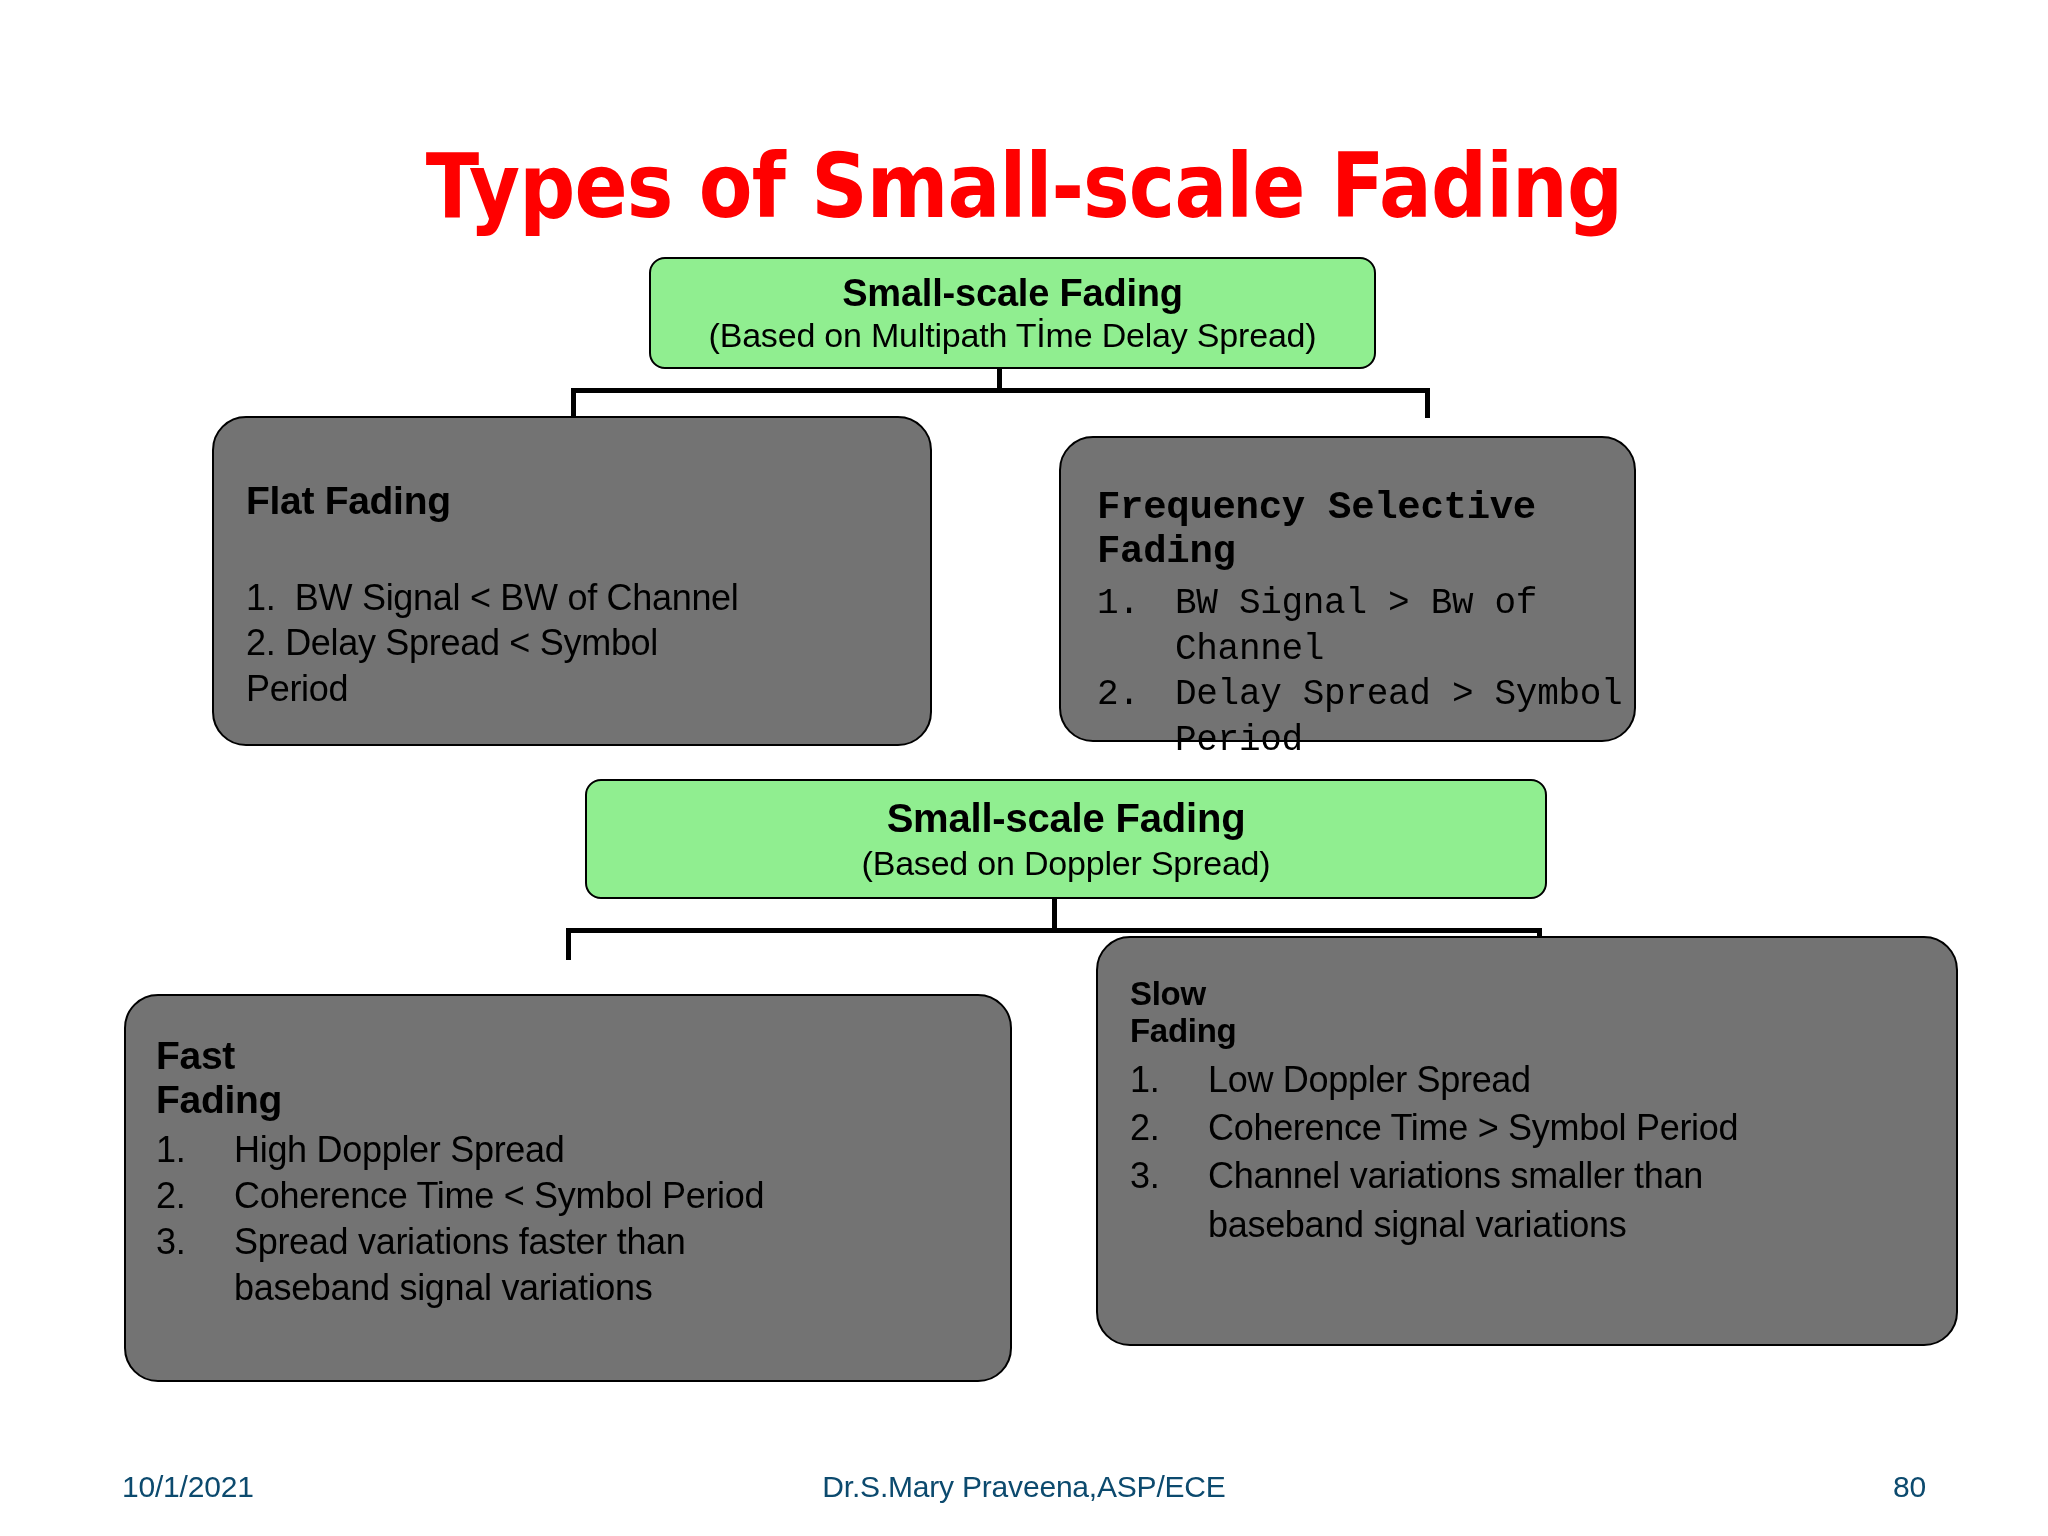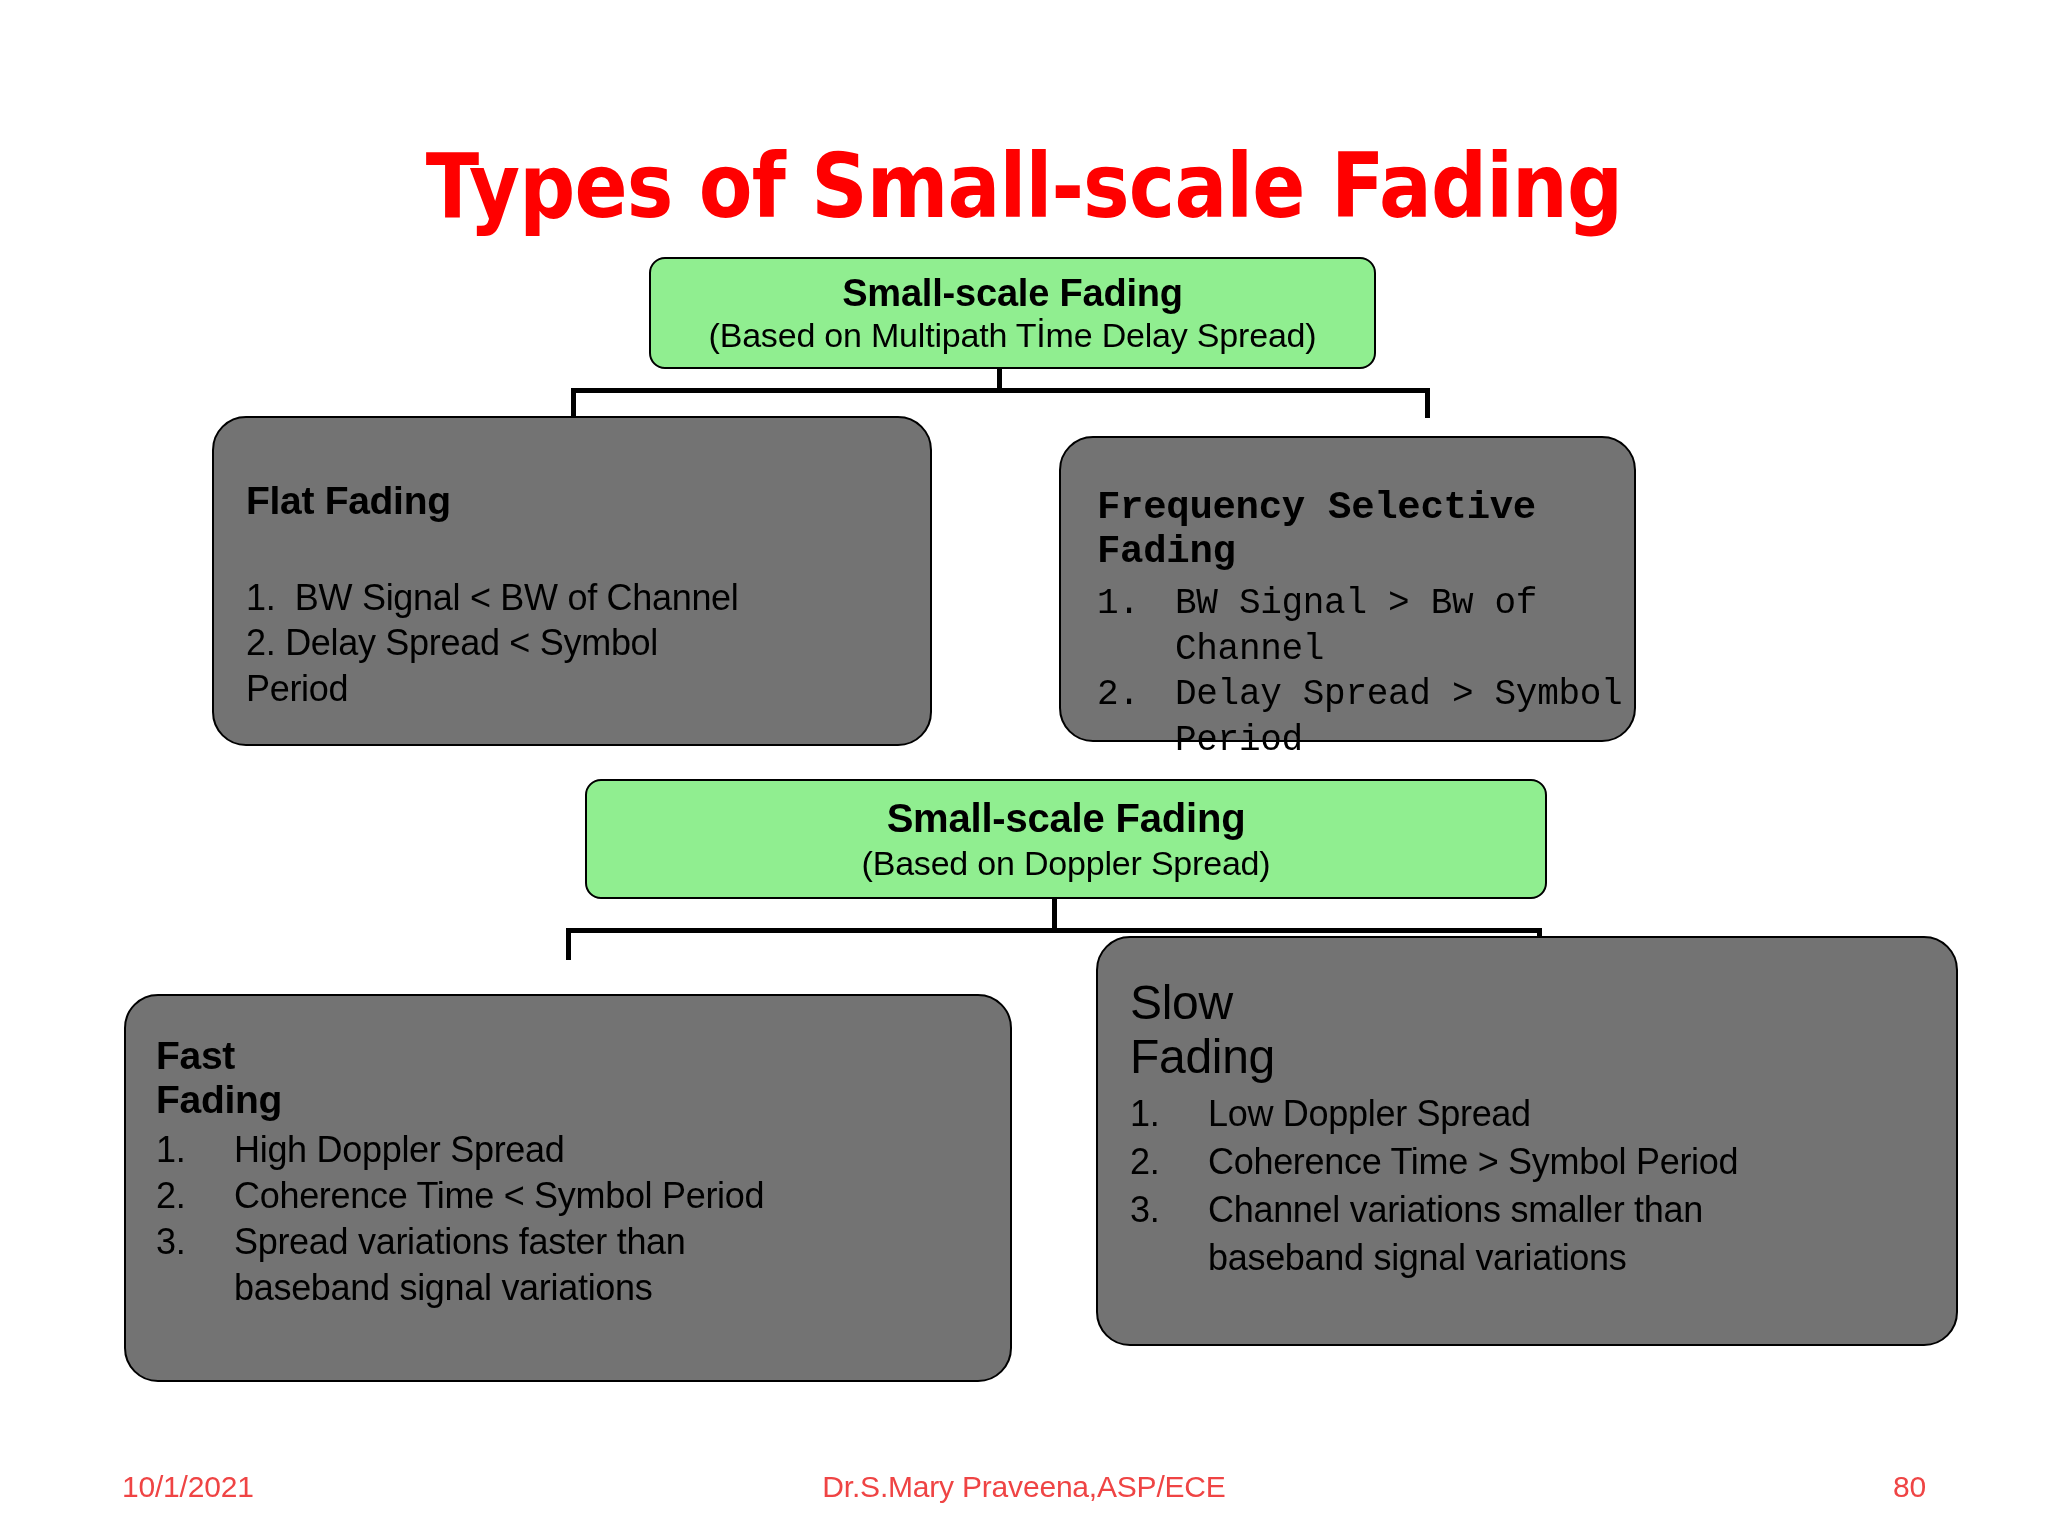--- a/index.html
+++ b/index.html
@@ -150,21 +150,21 @@
     font-size: 36px;
     line-height: 1.27;
     letter-spacing: -0.3px;
   }
 
   #slow-fading-box {
     left: 1096px; top: 936px; width: 862px; height: 410px;
     padding: 38px 0 0 32px;
   }
   #slow-fading-box .heading {
-    font-weight: normal; font-size: 48px; line-height: 1.12;
+    font-weight: bold; font-size: 33px; line-height: 1.12;
     letter-spacing: -0.3px;
   }
   #slow-fading-box .ol {
     margin-top: 6px;
     font-size: 36px;
     line-height: 1.34;
     letter-spacing: -0.3px;
   }
 
   
@@ -182,21 +182,21 @@
 
   
   .flat-list { list-style: none; margin: 0; padding: 0; }
   .flat-list li { white-space: pre; }
 
   
   .footer {
     position: absolute;
     bottom: 32px;
     font-size: 30px;
-    color: #ef4444;
+    color: #0c4a6e;
     letter-spacing: -0.2px;
   }
   #footer-date   { left: 122px; }
   #footer-author { left: 0; width: 2048px; text-align: center; }
   #footer-page   { right: 122px; }
 </style>
 </head>
 <body>
 
 <div class="slide">

